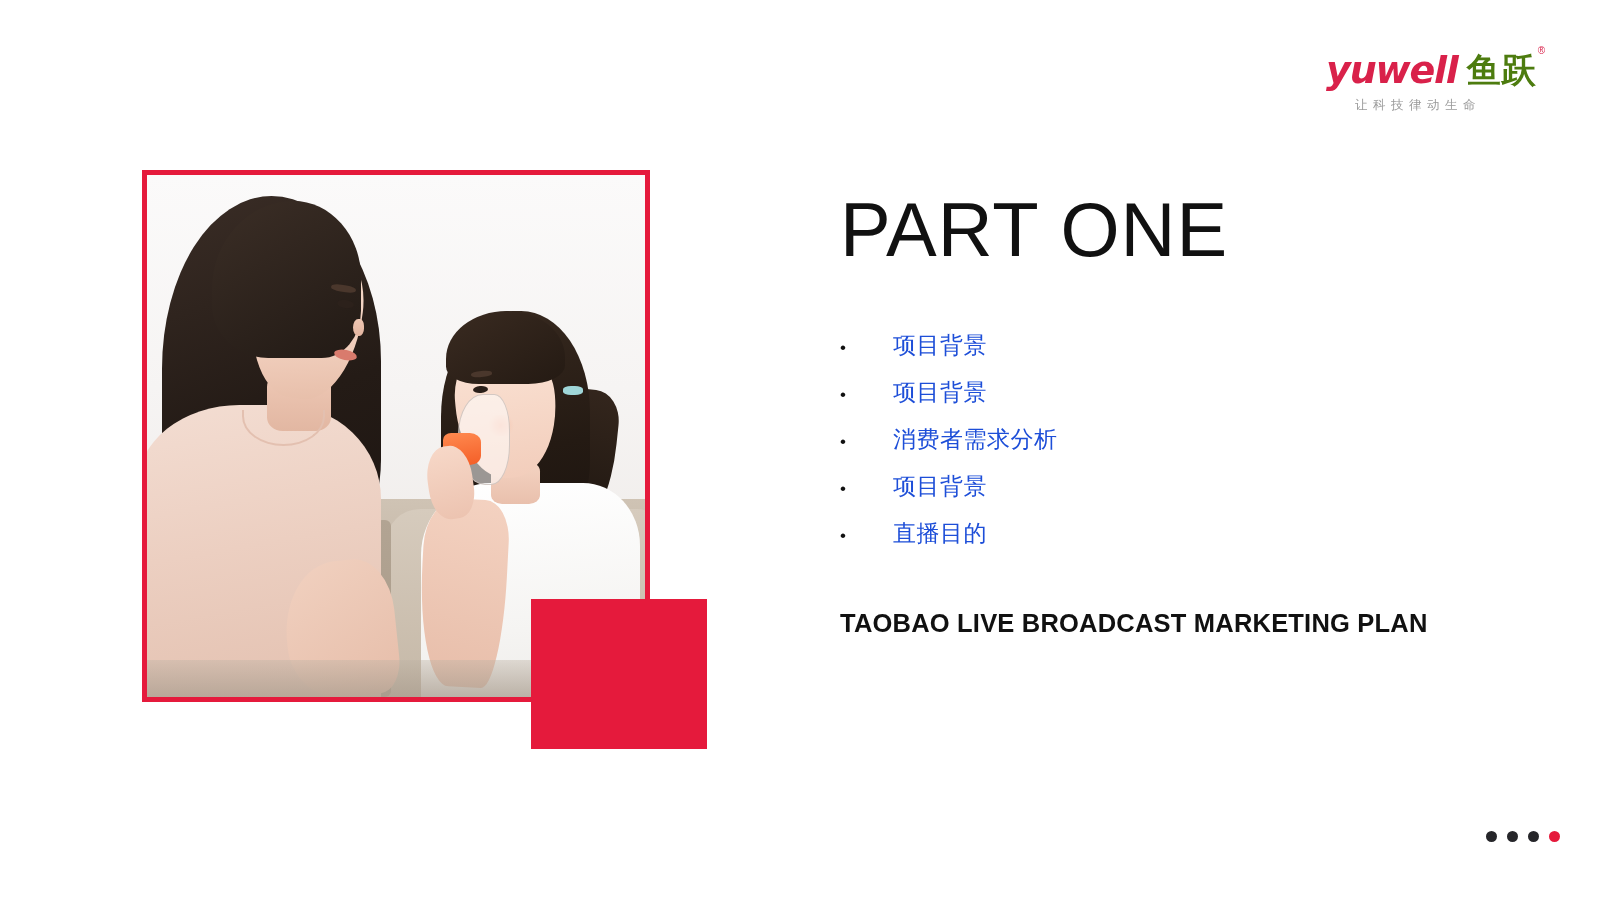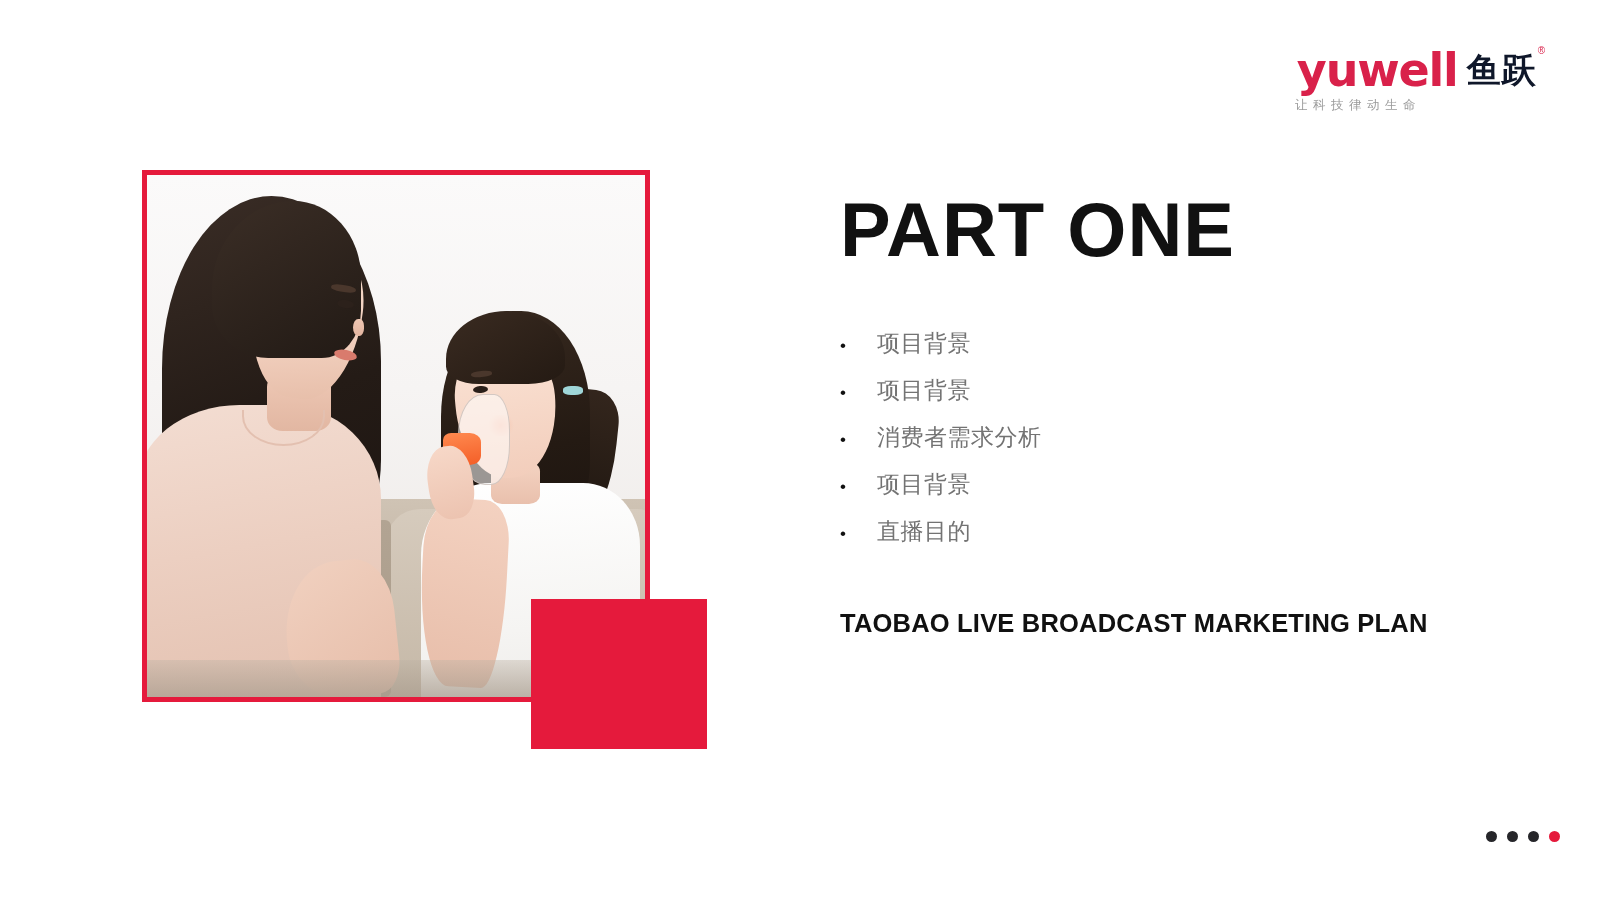--- a/index.html
+++ b/index.html
@@ -31,47 +31,48 @@
     height: 72px;
   }
   .logo-row {
     display: flex;
     align-items: flex-end;
     justify-content: flex-end;
     height: 46px;
   }
   .logo-word {
     font-family: "DejaVu Sans", sans-serif;
+    font-style: italic;
     font-weight: bold;
-    font-size: 46px;
+    font-size: 38px;
     letter-spacing: -1.2px;
     color: #D9214A;
     line-height: 40px;
     margin-top: 8px;
   }
   .logo-cn {
     font-family: "DejaVu Sans", "Liberation Sans", sans-serif;
     font-weight: bold;
     font-size: 34px;
-    color: #0f172a;
+    color: #4d7c0f;
     line-height: 40px;
     margin-left: 9px;
     letter-spacing: 1px;
   }
   .logo-reg {
     font-size: 10px;
     color: #D9214A;
     line-height: 10px;
     align-self: flex-start;
     margin-top: 2px;
     margin-left: 1px;
   }
   .logo-tagline {
     margin-top: 7px;
-    text-align: left;
+    text-align: center;
     font-size: 12.5px;
     color: #9a9a9a;
     letter-spacing: 5.5px;
     padding-right: 4px;
     font-family: "DejaVu Sans", "Liberation Sans", sans-serif;
   }
 
   
   .photo-frame {
     position: absolute;
@@ -242,21 +243,21 @@
 
   
   .content {
     position: absolute;
     left: 840px;
     top: 186px;
     width: 660px;
   }
   .part-title {
     font-family: "Liberation Sans", sans-serif;
-    font-weight: bold;
+    font-weight: normal;
     font-size: 76px;
     line-height: 88px;
     letter-spacing: 1px;
     color: #111111;
     margin: 0;
   }
   .part-subtitle {
     font-family: "DejaVu Sans", "Liberation Sans", sans-serif;
     font-weight: bold;
     font-size: 48px;
@@ -276,25 +277,25 @@
     height: 47px;
   }
   .bullet-dot {
     width: 16px;
     flex: 0 0 16px;
     color: #111111;
     font-size: 17px;
     line-height: 28px;
   }
   .bullet-label {
-    font-family: Liberation Mono, monospace;
+    font-family: Liberation Sans, sans-serif;
     font-size: 23px;
     line-height: 28px;
-    color: #737373;
-    margin-left: 21px;
+    color: #1d4ed8;
+    margin-left: 37px;
     letter-spacing: 0.5px;
   }
   .footer-line {
     margin-top: 41px;
     font-family: "Liberation Sans", sans-serif;
     font-size: 25.5px;
     line-height: 32px;
     letter-spacing: 0.2px;
     color: #111111;
     font-weight: bold;

